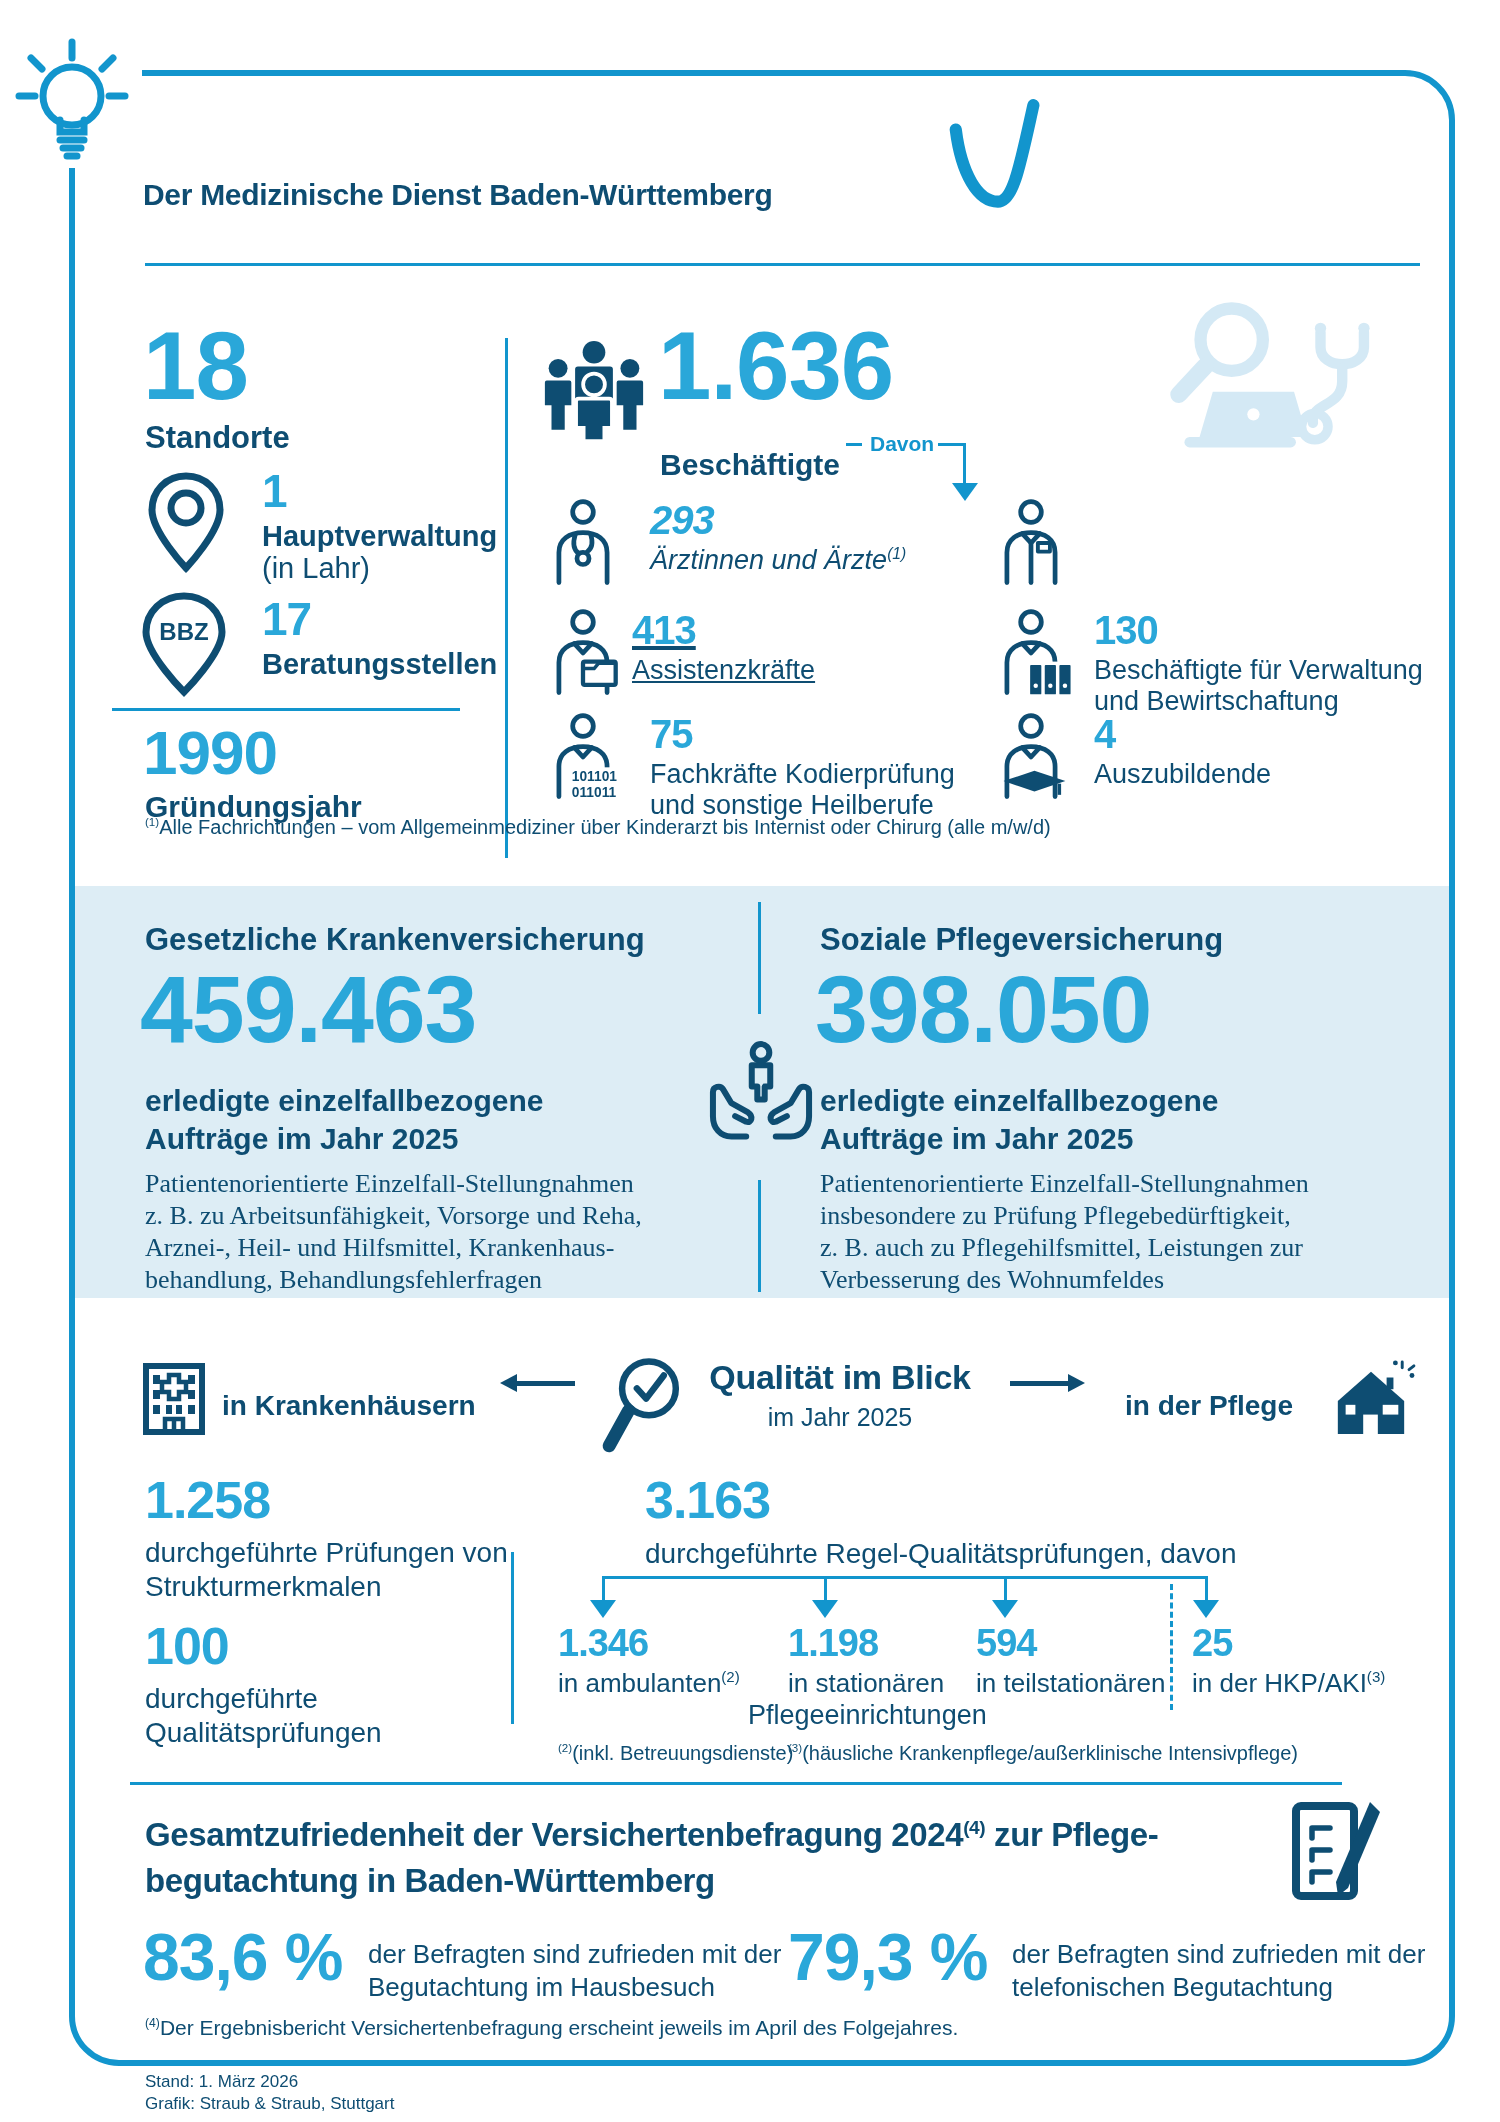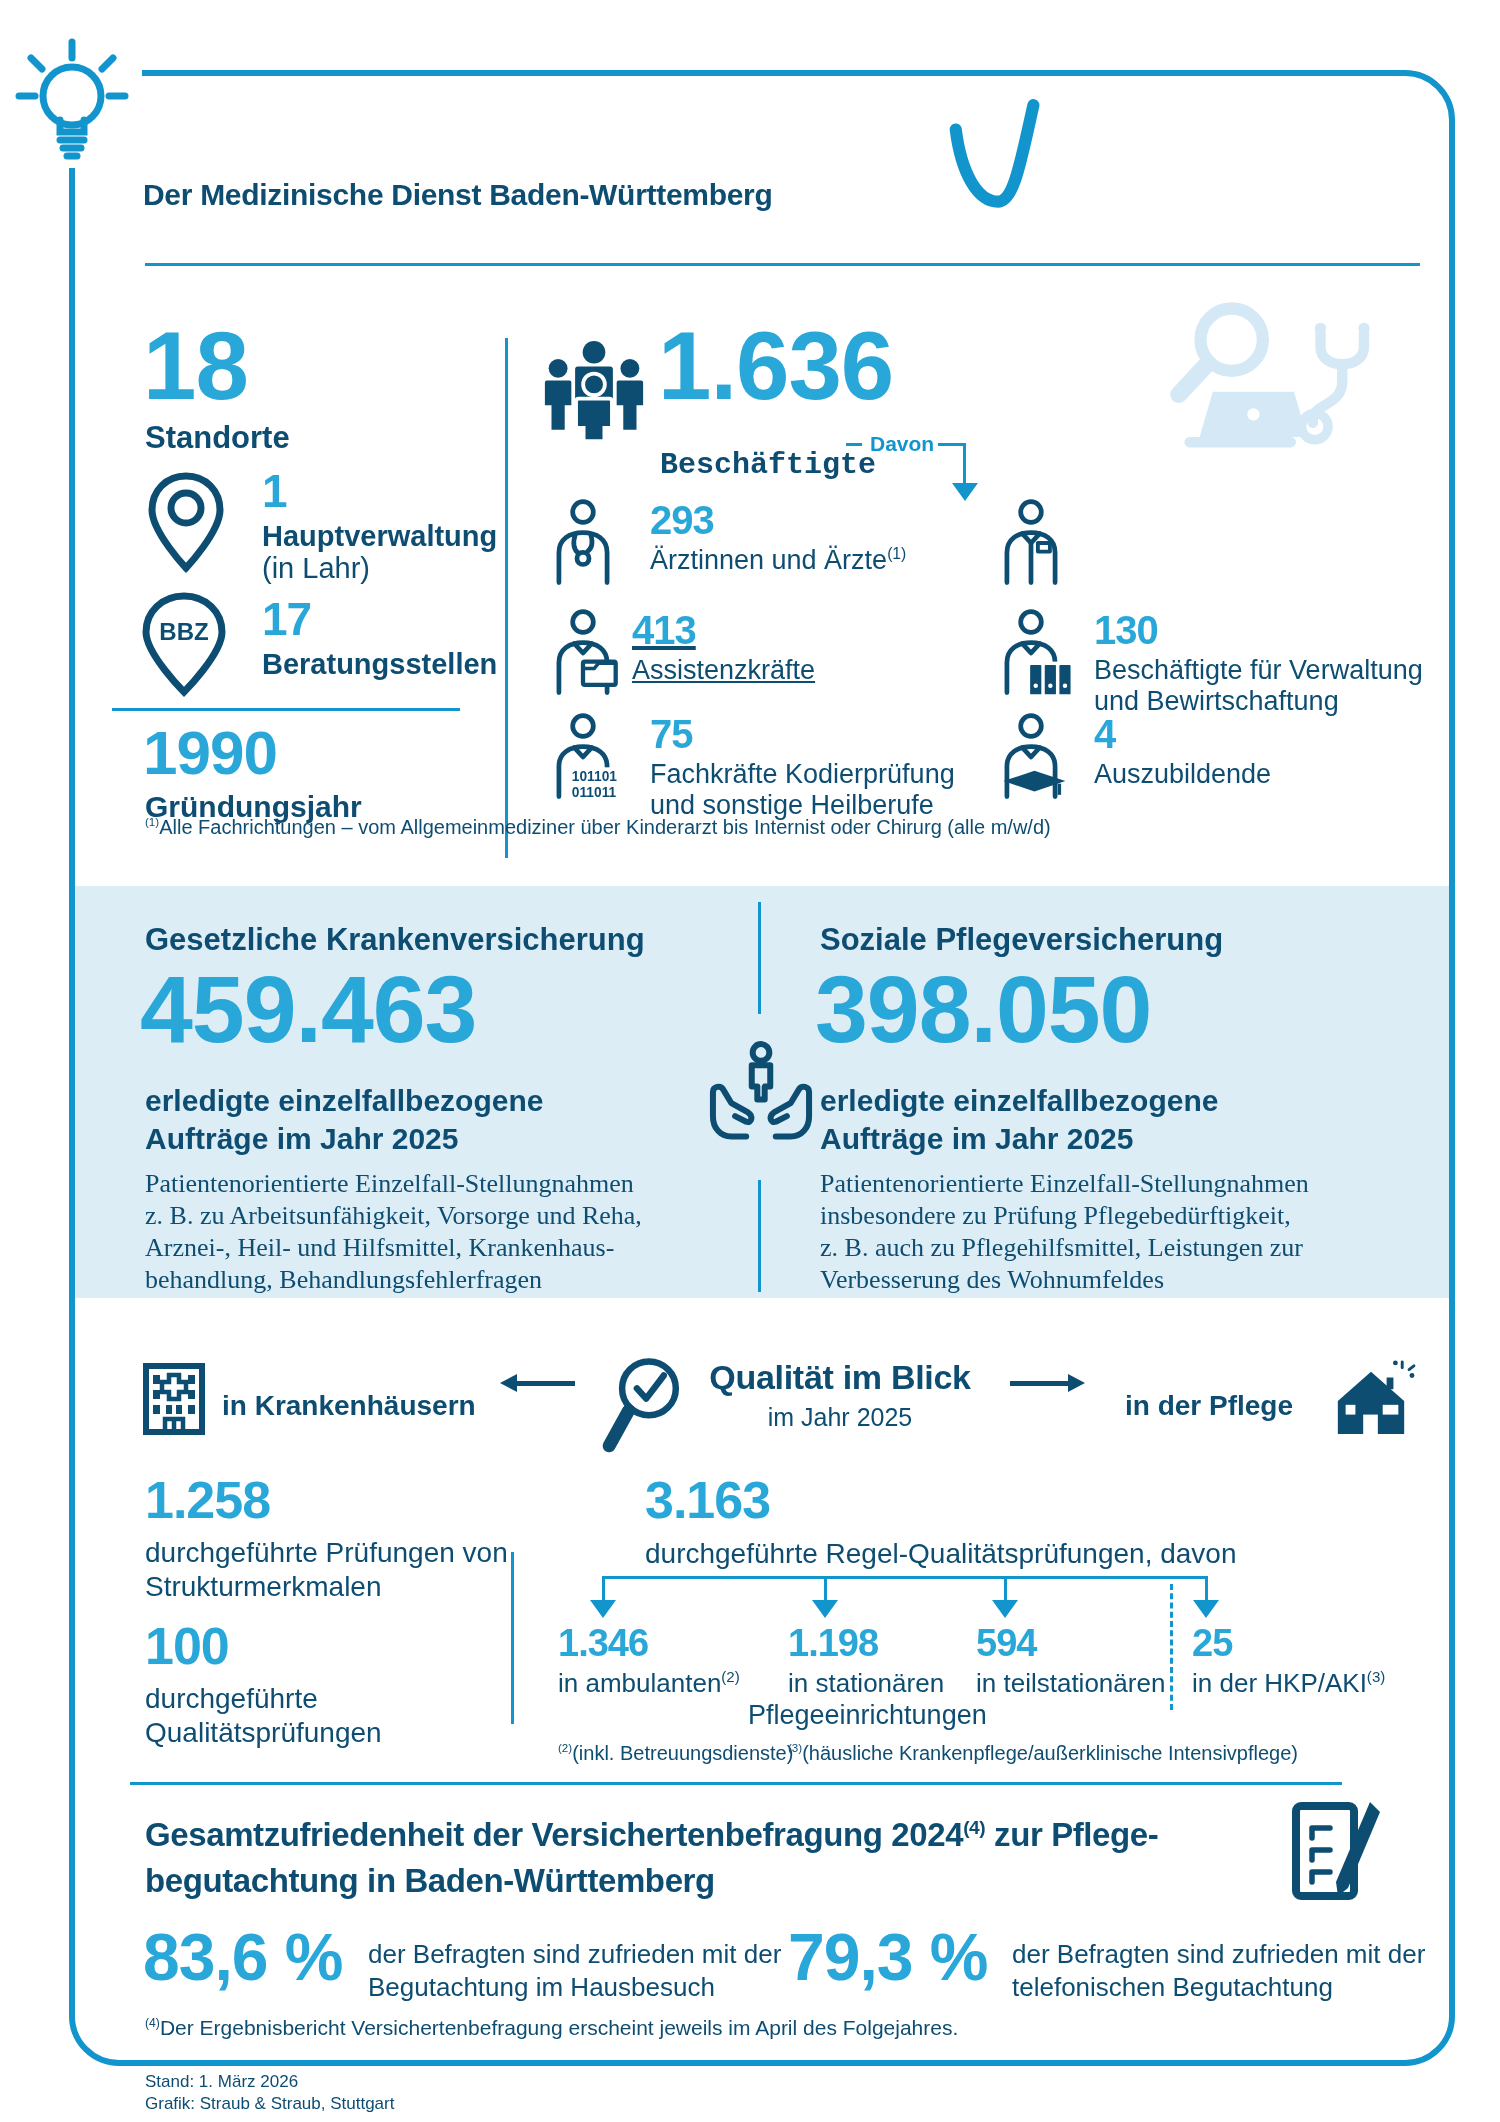--- a/index.html
+++ b/index.html
@@ -96,38 +96,38 @@
       <path d="M37,28 h34 q3,0 3,3 v32 h-9 v35 h-22 v-35 h-9 v-32 q0,-3 3,-3 z"></path>
       <circle cx="16" cy="30" r="10"></circle>
       <path d="M4,43 h24 q2,0 2,2 v24 h-7 v26 h-14 v-26 h-7 v-24 q0,-2 2,-2 z"></path>
       <circle cx="92" cy="30" r="10"></circle>
       <path d="M80,43 h24 q2,0 2,2 v24 h-7 v26 h-14 v-26 h-7 v-24 q0,-2 2,-2 z"></path>
       <circle cx="54" cy="47" r="11.5" stroke="#fff" stroke-width="4"></circle>
       <path d="M38,62 h32 q3,0 3,3 v28 h-8 v14 h-22 v-14 h-8 v-28 q0,-3 3,-3 z" stroke="#fff" stroke-width="4"></path>
     </g>
   </svg>
   <div class="abs num" style="left:658px;top:318px;font-size:96px;">1.636</div>
-  <div class="abs b navy" style="left:660px;top:448px;font-size:30px;font-family:Liberation Mono, monospace;">Beschäftigte</div>
+  <div class="abs b navy" style="left:660px;top:448px;font-size:30px;">Beschäftigte</div>
 
   <div class="hline" style="left:846px;top:443px;width:16px;height:3px;"></div>
   <div class="abs acc b" style="left:870px;top:432px;font-size:21px;">Davon</div>
   <div class="hline" style="left:938px;top:443px;width:28px;height:3px;"></div>
   <div class="vline" style="left:963px;top:443px;width:3px;height:40px;"></div>
   <div class="tri-down" style="left:952px;top:483px;"></div>
 
   <svg class="abs" style="left:540px;top:498px;" width="86" height="90" viewBox="0 0 100 104">
     <g stroke="#0e4d72" stroke-width="5.5" fill="none" stroke-linecap="round" stroke-linejoin="round">
       <circle cx="50" cy="16" r="12"></circle>
       <path d="M22,98 V63 C22,48 34,40 50,40 C66,40 78,48 78,63 V98"></path>
       <path d="M41,42 C38,52 39,60 45,64"></path>
       <path d="M59,42 C62,52 61,58 55,62"></path>
       <circle cx="50" cy="70" r="7"></circle>
     </g>
   </svg>
-  <div class="abs rowtxt" style="left:650px;top:500px;">
+  <div class="abs rowtxt" style="left:650px;top:500px;font-style:italic;">
     <div class="num val">293</div>
     <div class="lbl"><span>Ärztinnen und Ärzte</span><sup>(1)</sup></div>
   </div>
 
   <svg class="abs" style="left:540px;top:608px;" width="86" height="90" viewBox="0 0 100 104">
     <g stroke="#0e4d72" stroke-width="5.5" fill="none" stroke-linecap="round" stroke-linejoin="round">
       <circle cx="50" cy="16" r="12"></circle>
       <path d="M22,98 V63 C22,48 34,40 50,40 C66,40 78,48 78,63 V98"></path>
       <path d="M40,41 L50,52 L60,41"></path>
     </g>

